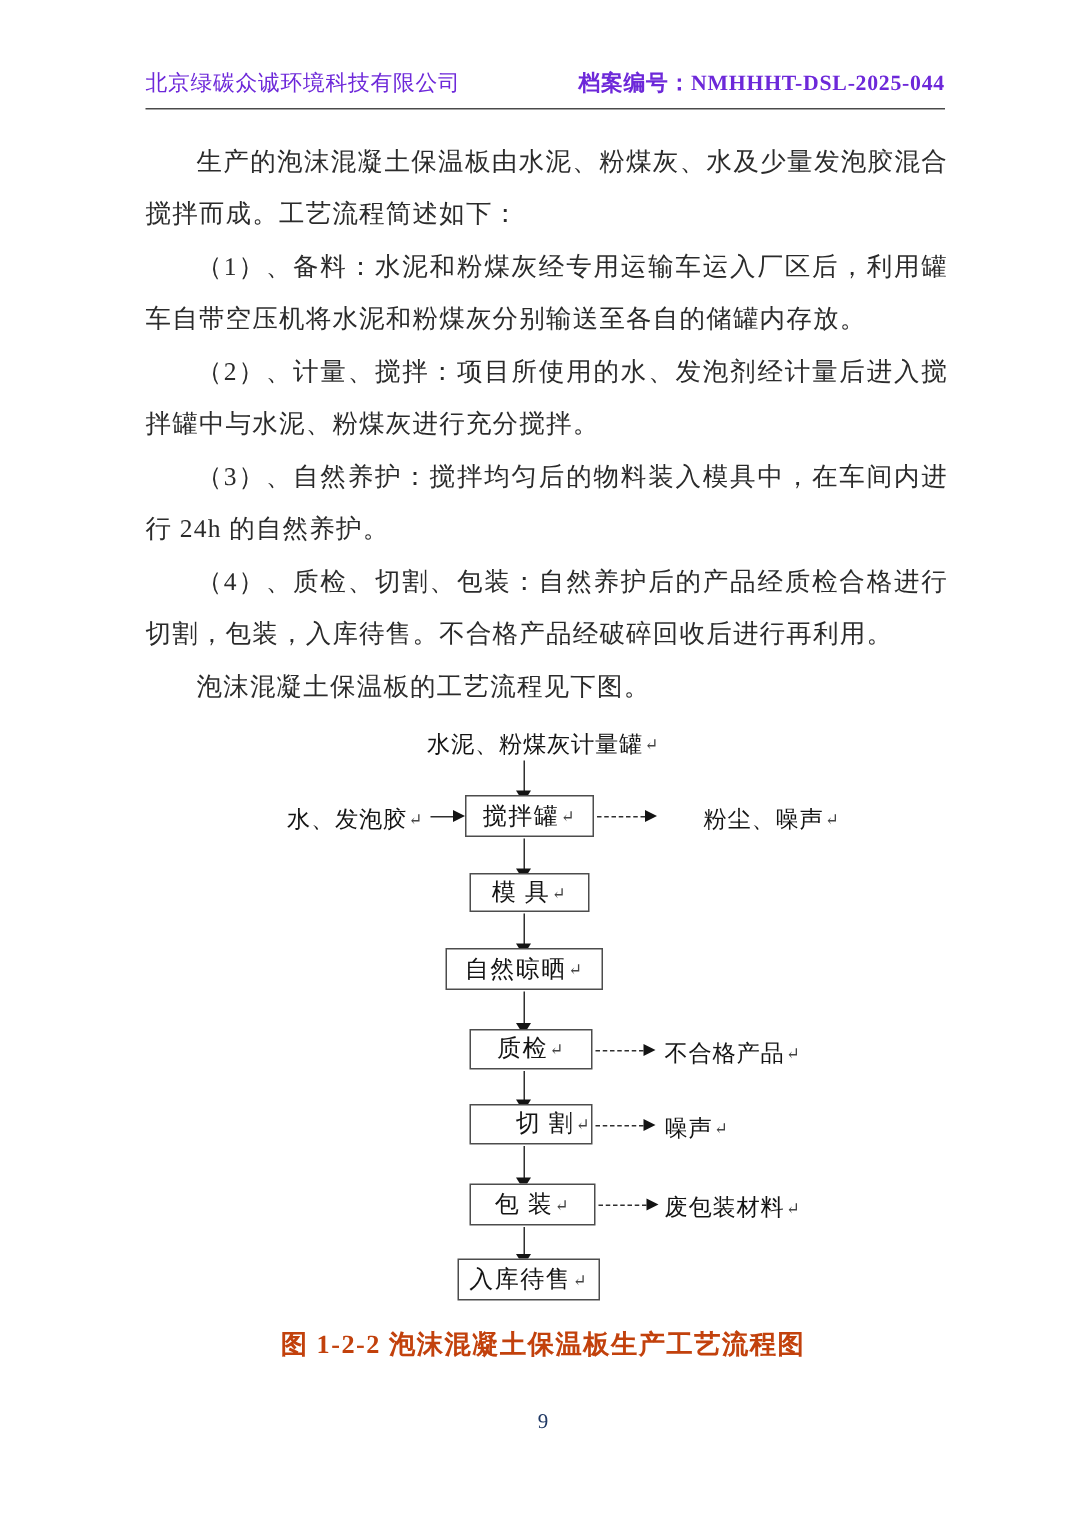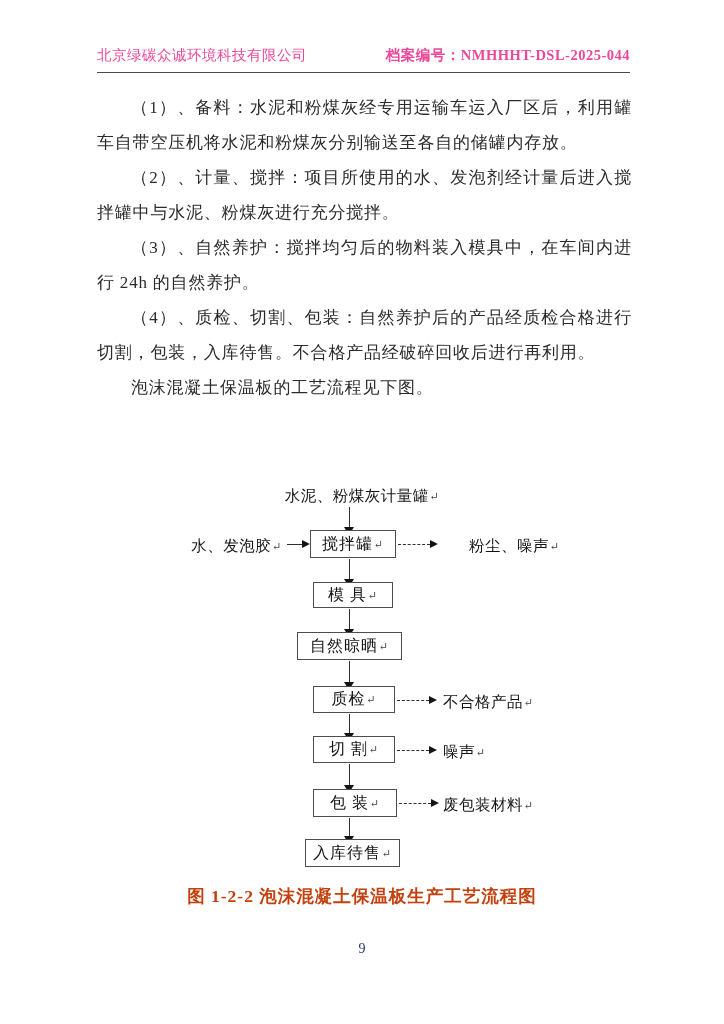--- a/index.html
+++ b/index.html
@@ -7,21 +7,21 @@
     position:relative; width:724px; height:1024px; margin:0 auto;
     background:#ffffff; overflow:hidden;
     font-family:"Liberation Serif","DejaVu Serif",serif;
     color:#2b2b2b;
   }
   
   .hdr {
     position:absolute; left:97px; top:46px; width:533px;
     display:flex; justify-content:space-between; align-items:flex-end;
     padding-bottom:7px; border-bottom:1.6px solid #4a4a4a;
-    font-size:14.5px; color:#ec4899; letter-spacing:0.5px;font-family:Liberation Serif, serif;
+    font-size:14.5px; color:#6d28d9; letter-spacing:0.5px;font-family:Liberation Serif, serif;
   }
   .hdr .right { font-weight:600; }
   
   .bodytext {
     position:absolute; left:97px; top:90px; width:535px;
     font-size:17px; line-height:35px; letter-spacing:0.8px;
     text-align:justify; text-justify:inter-ideograph;
   }
   .bodytext p { margin:0; text-indent:2em; }
   
@@ -59,20 +59,21 @@
 <body>
 
 <div class="page">
 
   <div class="hdr">
     <span class="left">北京绿碳众诚环境科技有限公司</span>
     <span class="right"><span>档案编号：</span><span>NMHHHT-DSL-2025-044</span></span>
   </div>
 
   <div class="bodytext">
+    <p>生产的泡沫混凝土保温板由水泥、粉煤灰、水及少量发泡胶混合搅拌而成。工艺流程简述如下：</p>
     <p>（1）、备料：水泥和粉煤灰经专用运输车运入厂区后，利用罐车自带空压机将水泥和粉煤灰分别输送至各自的储罐内存放。</p>
     <p>（2）、计量、搅拌：项目所使用的水、发泡剂经计量后进入搅拌罐中与水泥、粉煤灰进行充分搅拌。</p>
     <p>（3）、自然养护：搅拌均匀后的物料装入模具中，在车间内进行 24h 的自然养护。</p>
     <p>（4）、质检、切割、包装：自然养护后的产品经质检合格进行切割，包装，入库待售。不合格产品经破碎回收后进行再利用。</p>
     <p>泡沫混凝土保温板的工艺流程见下图。</p>
   </div>
 
   <div class="fc">
 
     <div class="flabel" style="left:262px; top:486px; width:200px; text-align:center;"><span>水泥、粉煤灰计量罐</span><span class="pm">↵</span></div>
@@ -94,21 +95,21 @@
         <span class="pm">↵</span>
       </div>
     <div class="box" style="left:297px; top:632px; width:105px; height:28px;">
         <span>自然晾晒</span>
         <span class="pm">↵</span>
       </div>
     <div class="box" style="left:313px; top:686px; width:82px;  height:27px;">
         <span>质检</span>
         <span class="pm">↵</span>
       </div>
-    <div class="box" style="left:313px; top:736px; width:82px;  height:27px;">
+    <div class="box" style="left:313px; top:736px; width:82px;  height:27px;justify-content:flex-end;">
         <span>切 割</span>
         <span class="pm">↵</span>
       </div>
     <div class="box" style="left:313px; top:789px; width:84px;  height:28px;">
         <span>包 装</span>
         <span class="pm">↵</span>
       </div>
     <div class="box" style="left:305px; top:839px; width:95px;  height:28px;">
         <span>入库待售</span>
         <span class="pm">↵</span>

